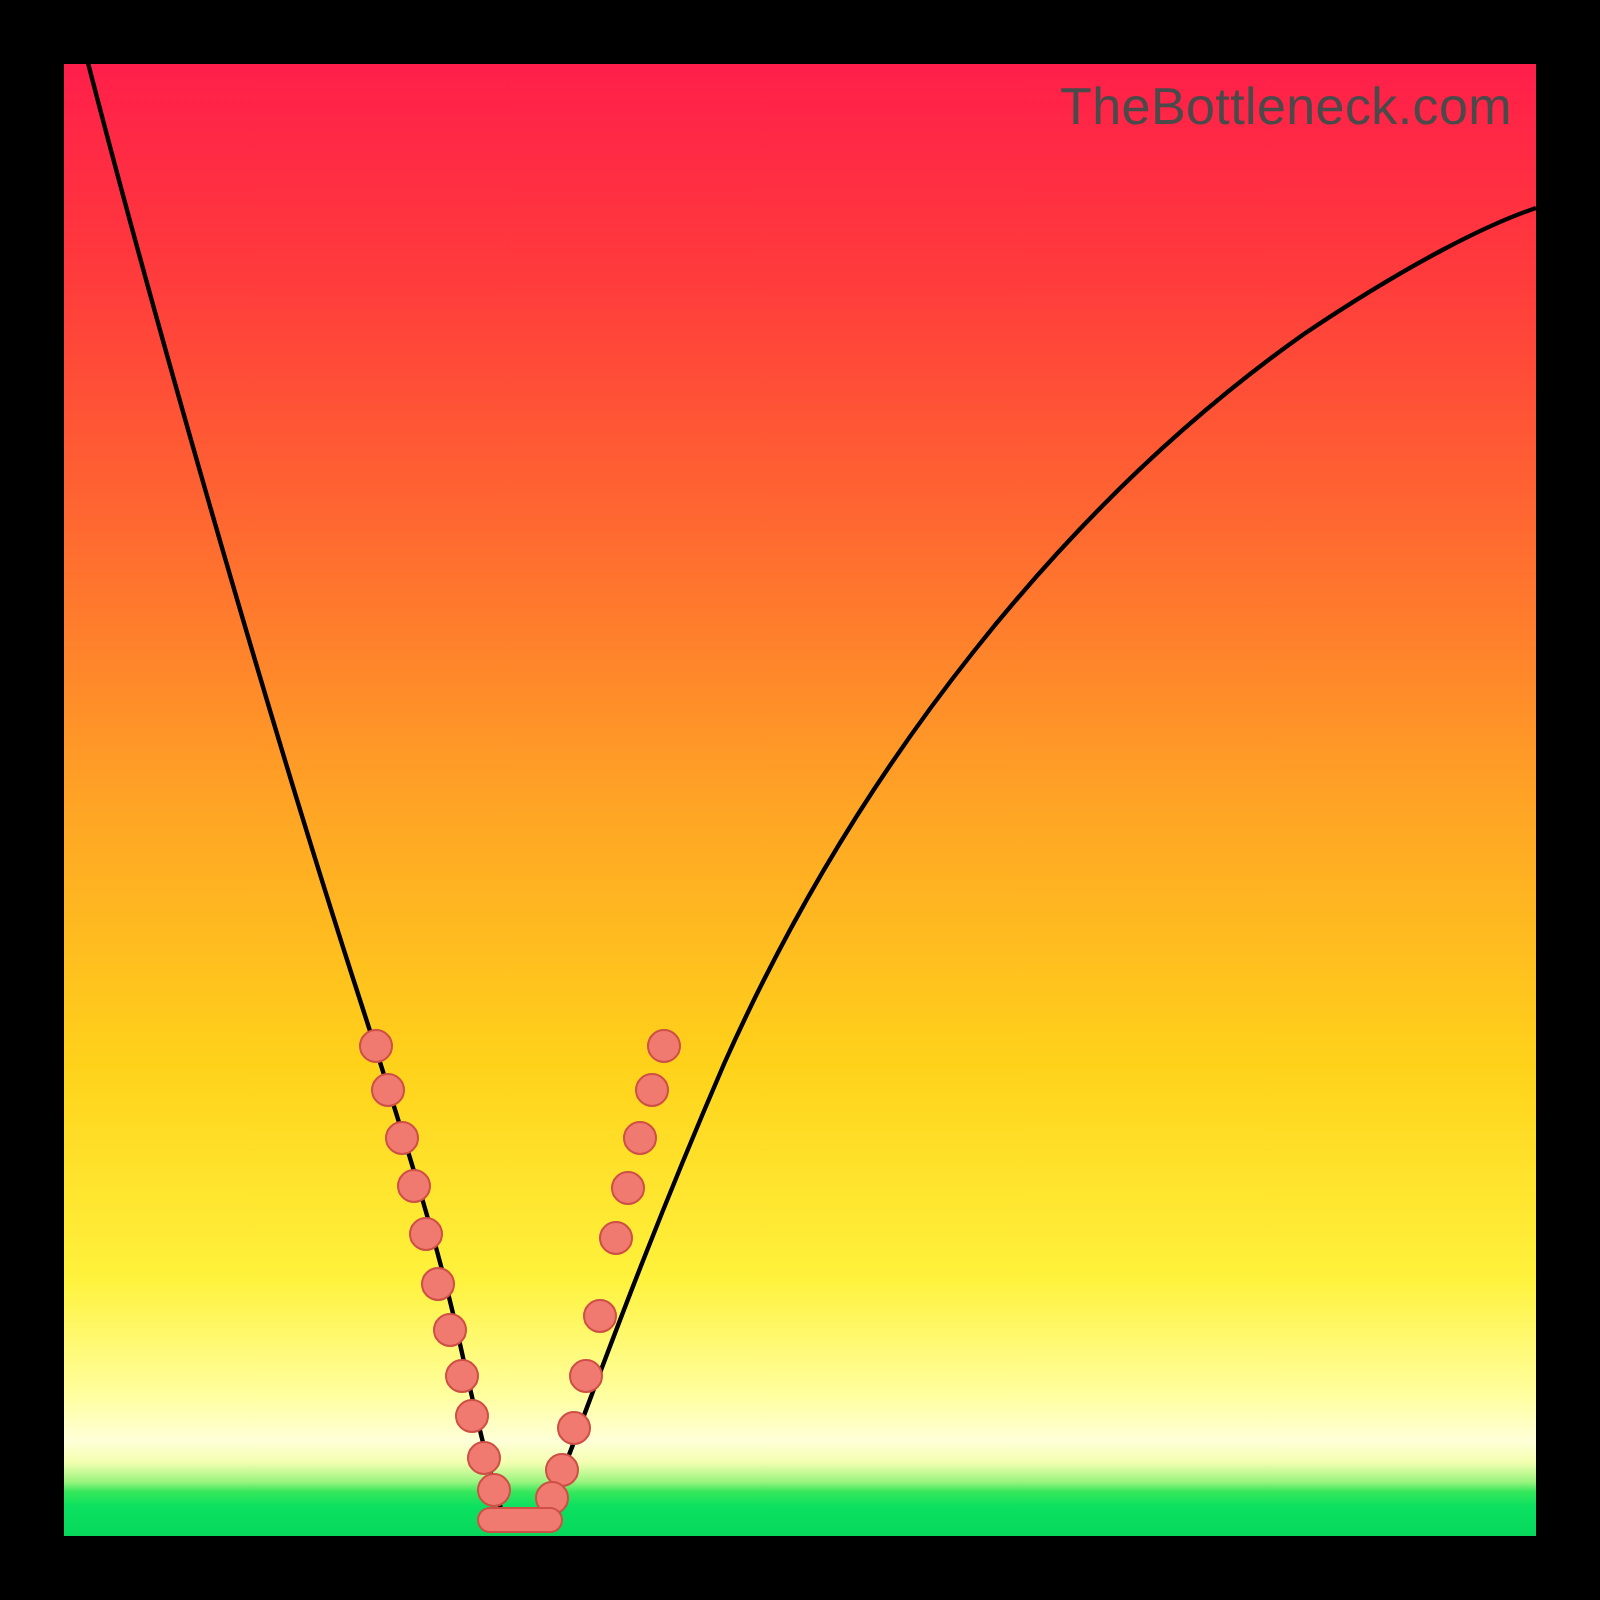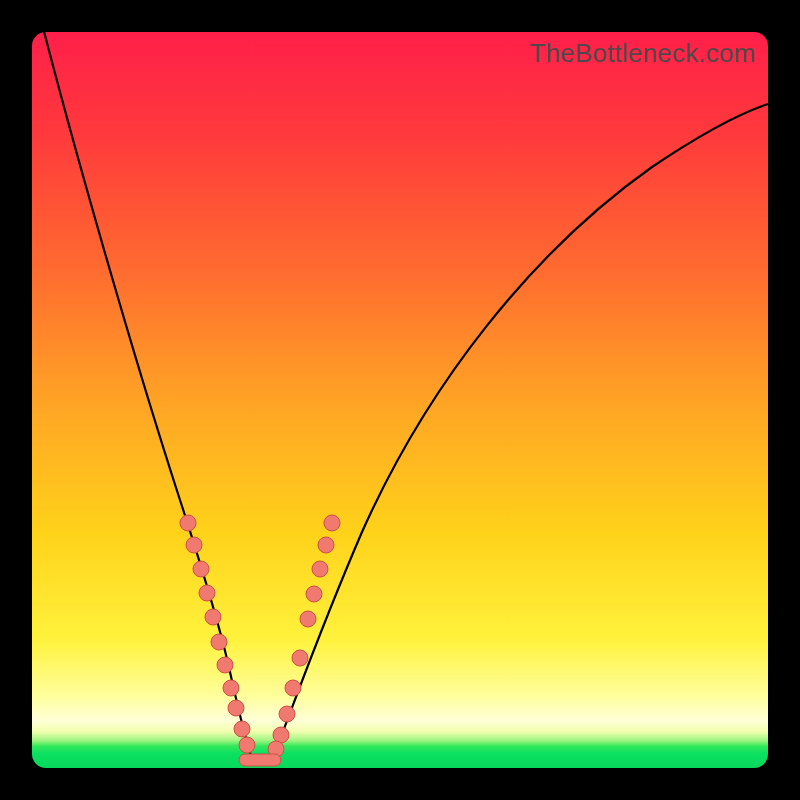--- a/index.html
+++ b/index.html
@@ -33,21 +33,20 @@
       #ffd21a 68%,
       #fff23c 82.5%,
       #ffffa0 90.5%,
       #ffffd8 93.5%,
       #f3ffb0 95%,
       #9cf480 96.3%,
       #36e85a 97%,
       #0be060 98%,
       #07d85c 100%
     );
-    border-radius: 14px;
   }
   .watermark {
     position: absolute;
     top: 6px;
     right: 12px;
     color: #4a4a4a;
     font-size: 26px;
     letter-spacing: 0.2px;
     font-weight: 400;
   }

